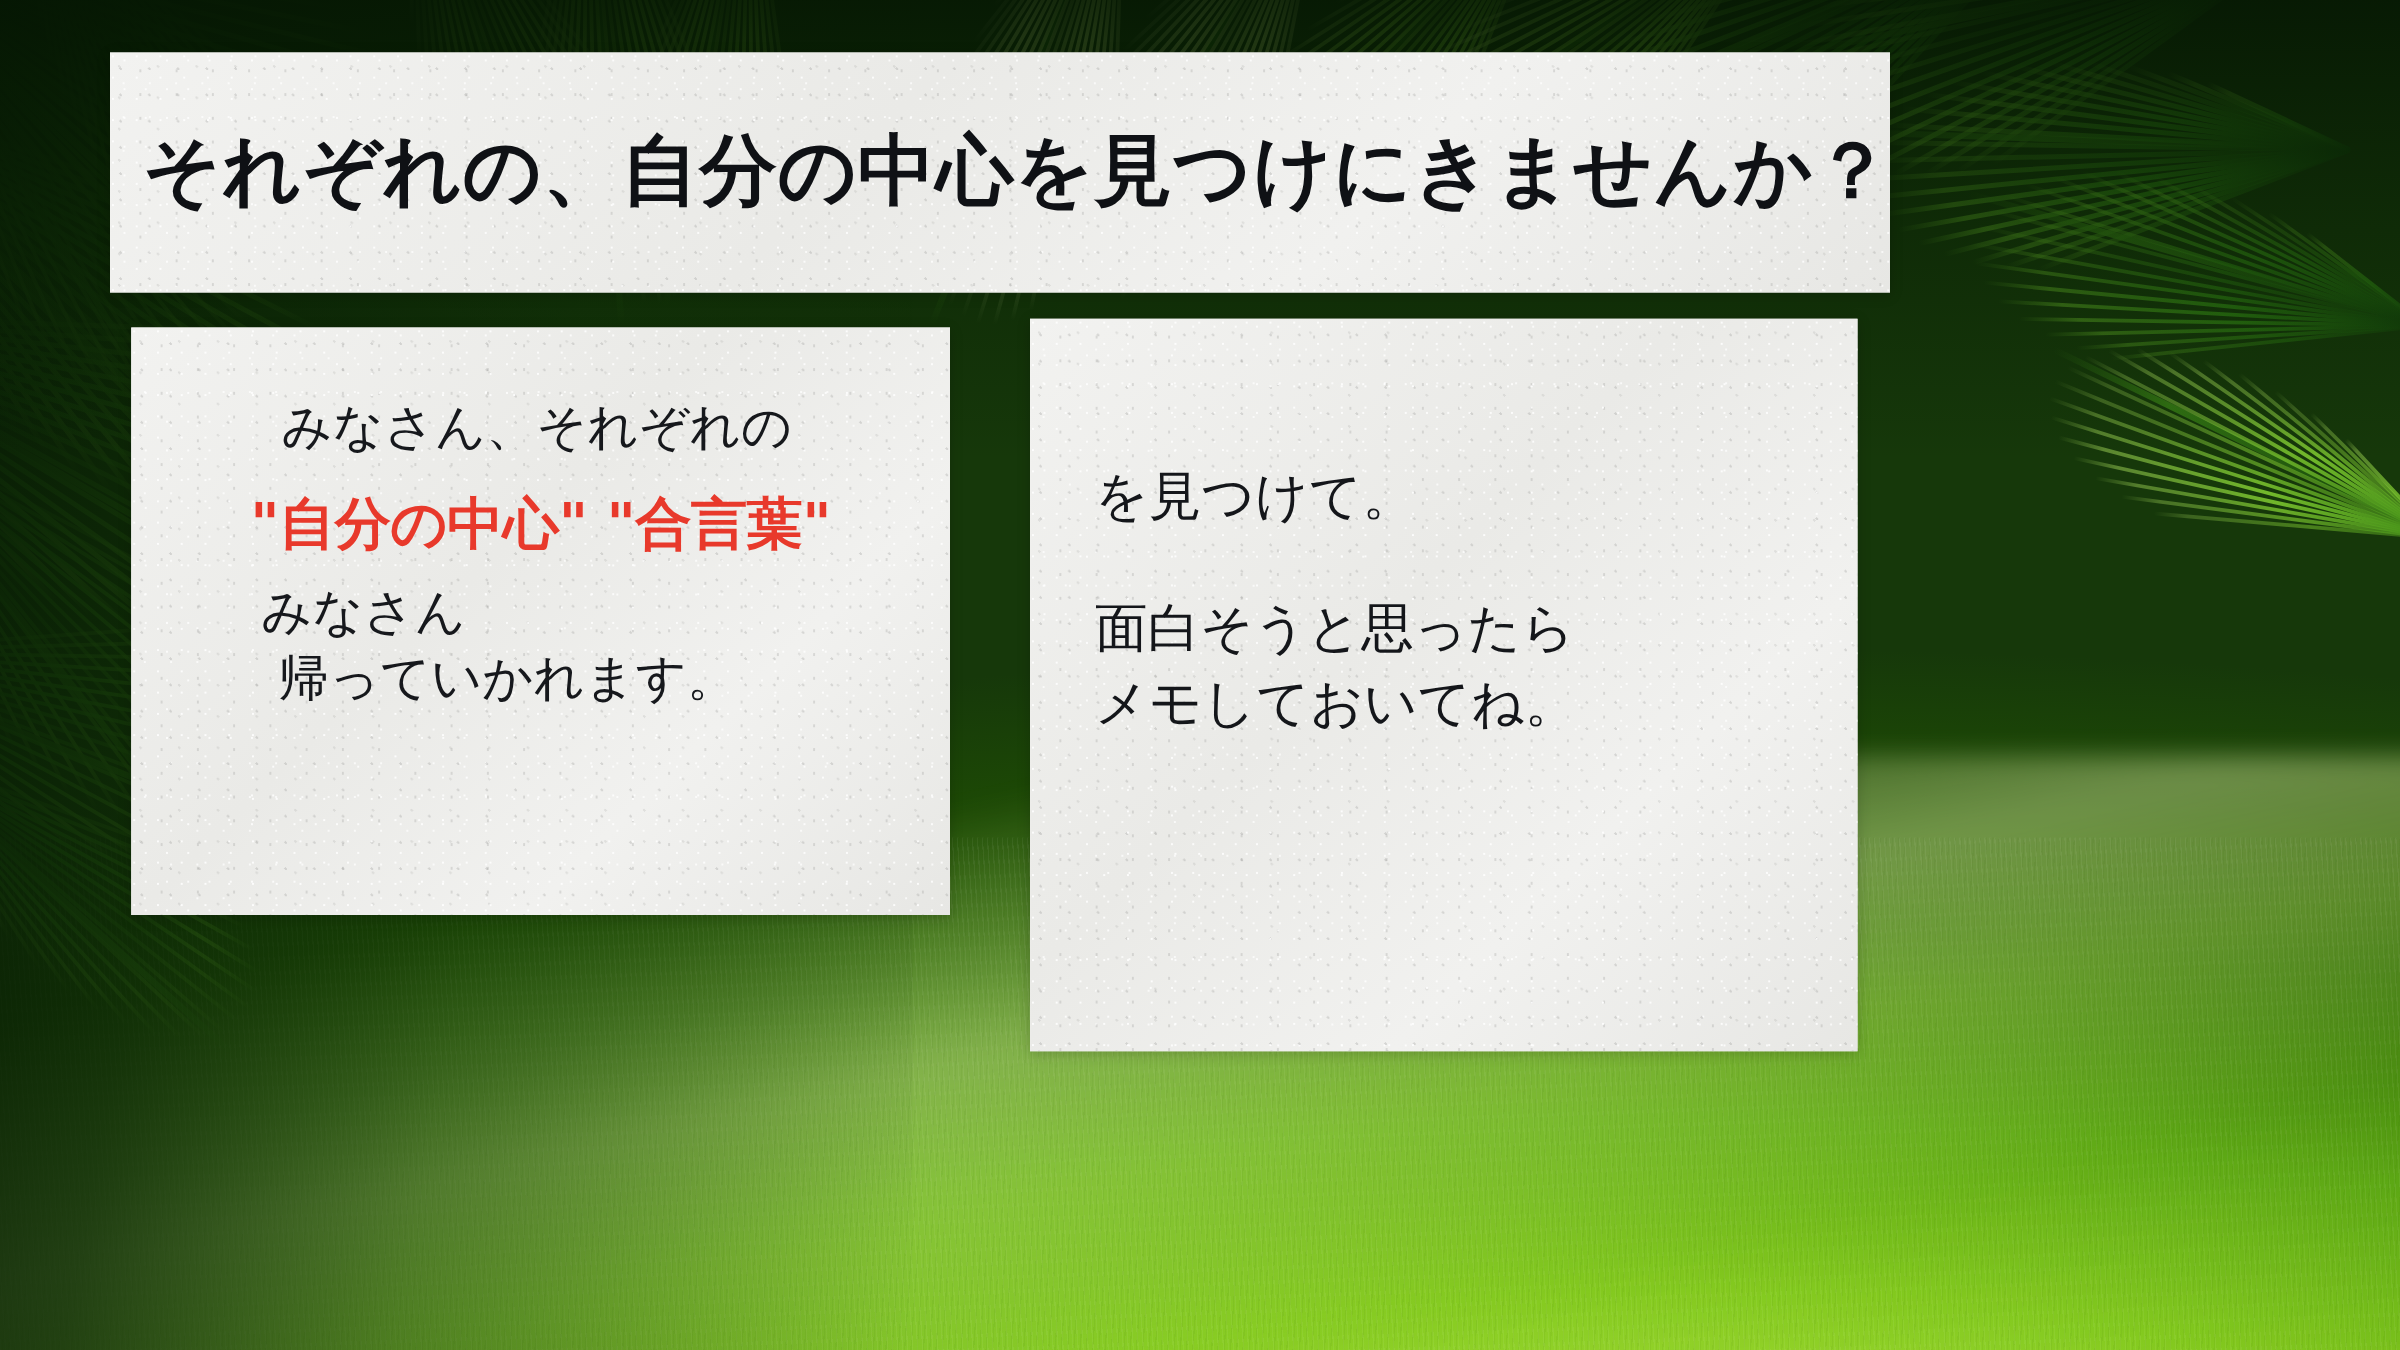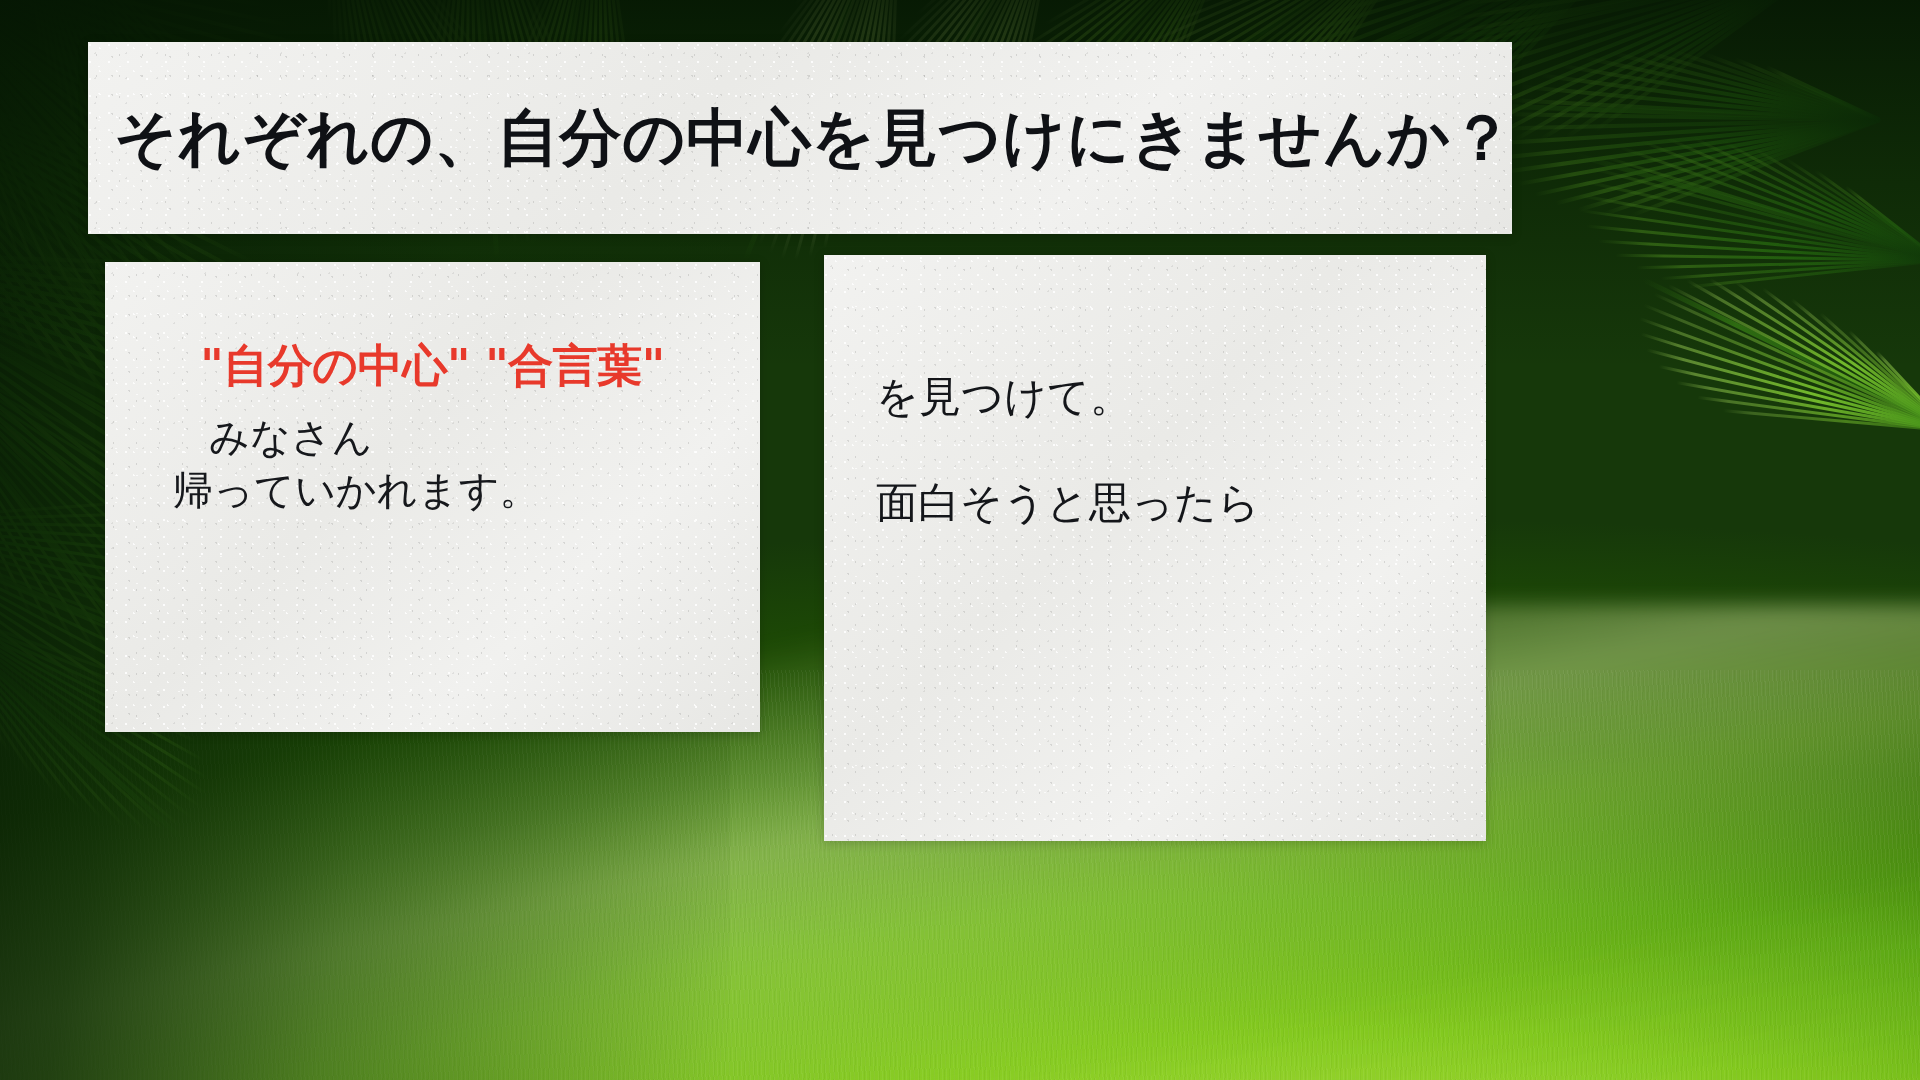--- a/index.html
+++ b/index.html
@@ -152,21 +152,21 @@
   .ln-1  { text-align: center; padding-right: 6px; }
   .ln-hi {
     text-align: center;
     color: #e8392b;
     font-weight: 700;
     font-size: 45px;
     letter-spacing: -0.01em;
     margin: 20px 0 16px;
   }
   .ln-3 { margin-left: 78px; }
-  .ln-4 { margin-left: 42px; }
+  .ln-4 { margin-left: 92px; }
 
   
   #right-panel {
     left: 824px;
     top: 255px;
     width: 662px;
     height: 586px;
   }
   #right-body {
     position: absolute;
@@ -656,27 +656,29 @@
 
   <div class="bg-left-shade"></div>
   <div class="bg-top-shade"></div>
 
   <div id="title-panel" class="paper">
     <div id="title-text">それぞれの、自分の中心を見つけにきませんか？</div>
   </div>
 
   <div id="left-panel" class="paper">
     <div id="left-body">
+      <span class="ln ln-1">みなさん、それぞれの</span>
       <span class="ln ln-hi">"自分の中心" "合言葉"</span>
       <span class="ln ln-3">みなさん</span>
       <span class="ln ln-4">帰っていかれます。</span>
     </div>
   </div>
 
   <div id="right-panel" class="paper">
     <div id="right-body">
       <span class="ln">を見つけて。</span>
       <span class="gap"></span>
       <span class="ln">面白そうと思ったら</span>
+      <span class="ln">メモしておいてね。</span>
     </div>
   </div>
 
 </div>
 
 </body></html>

